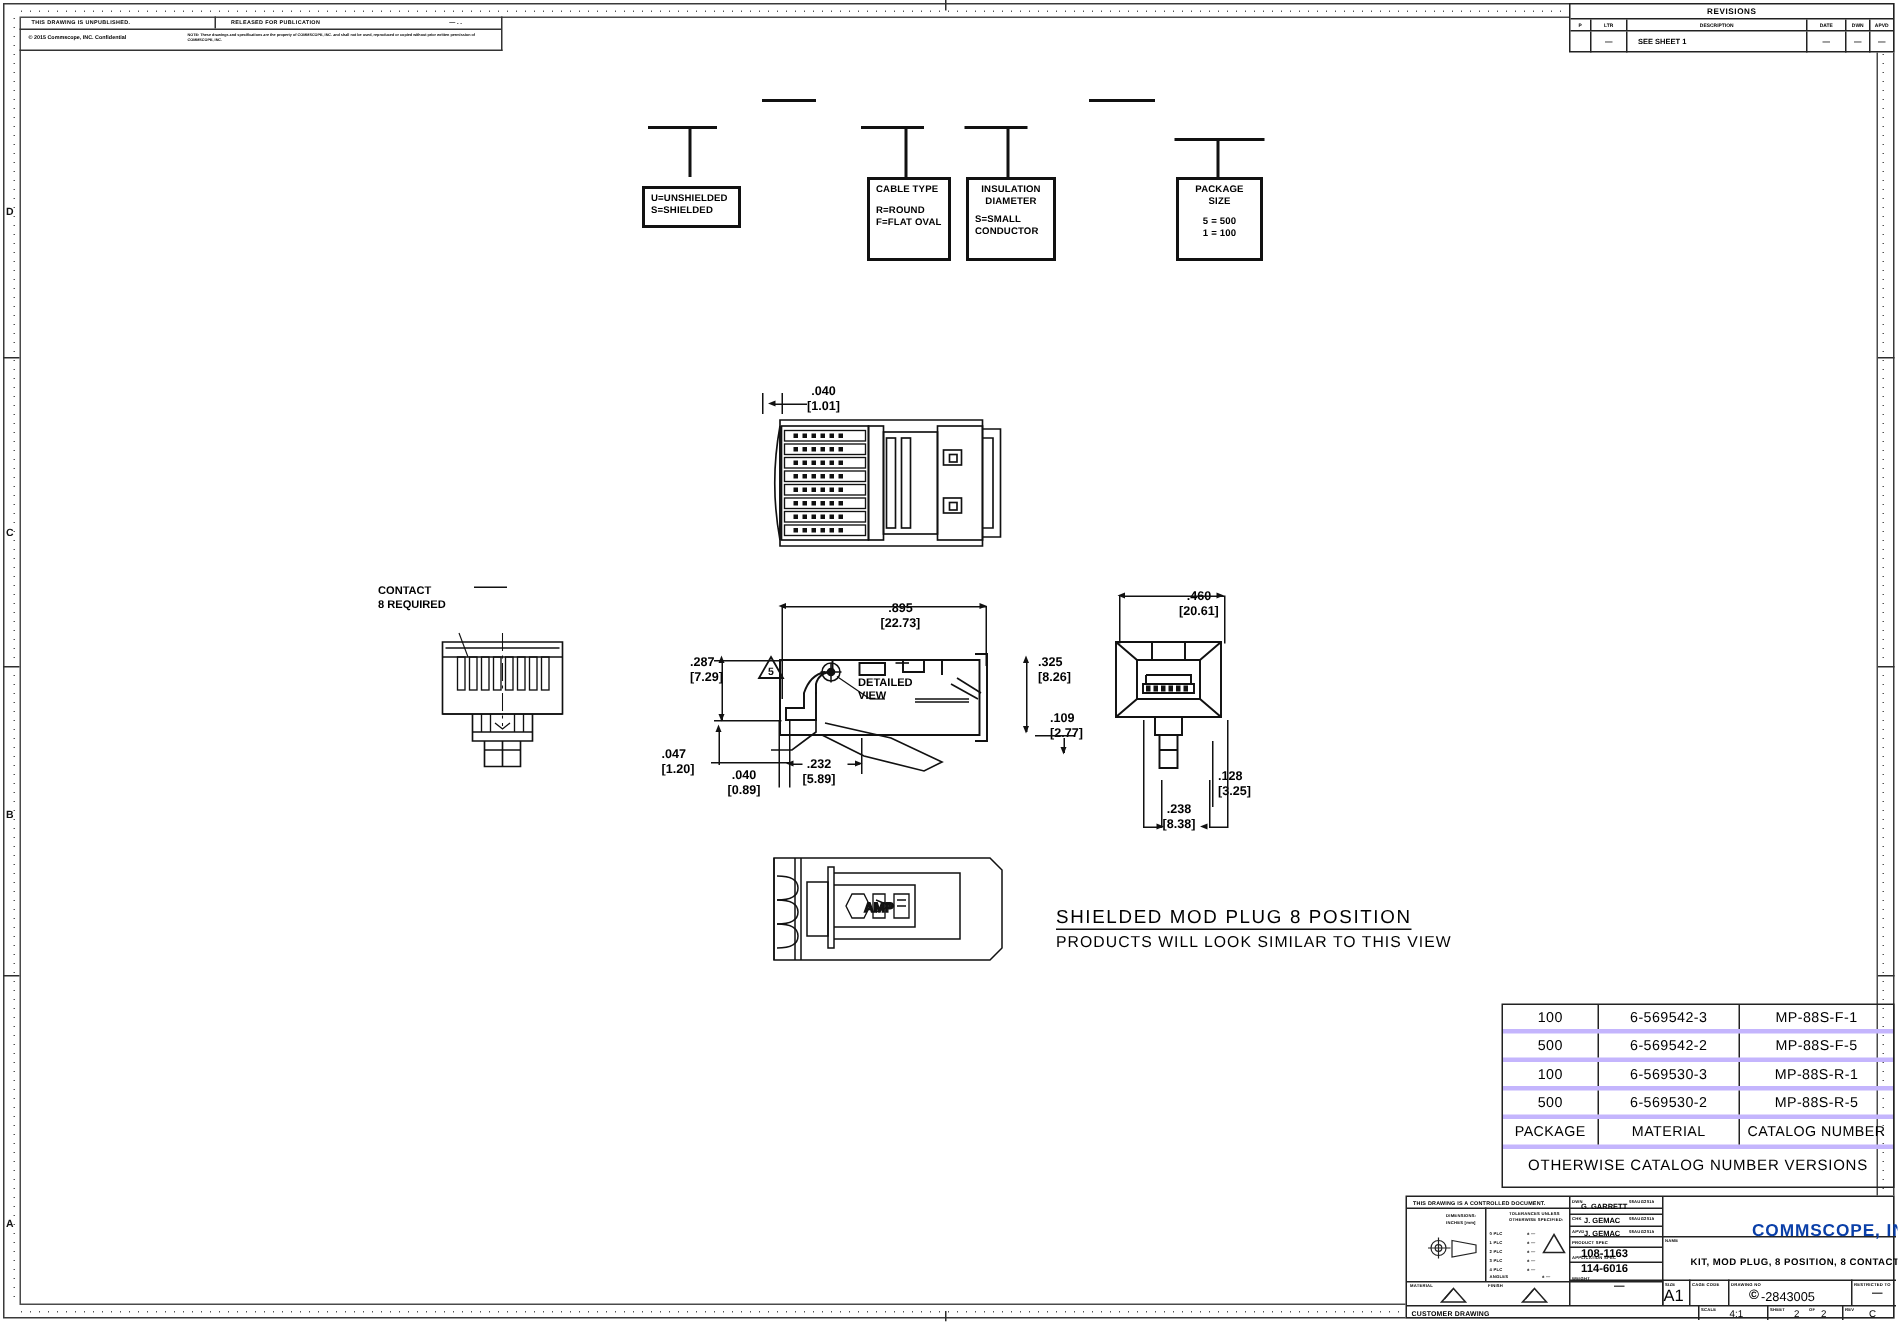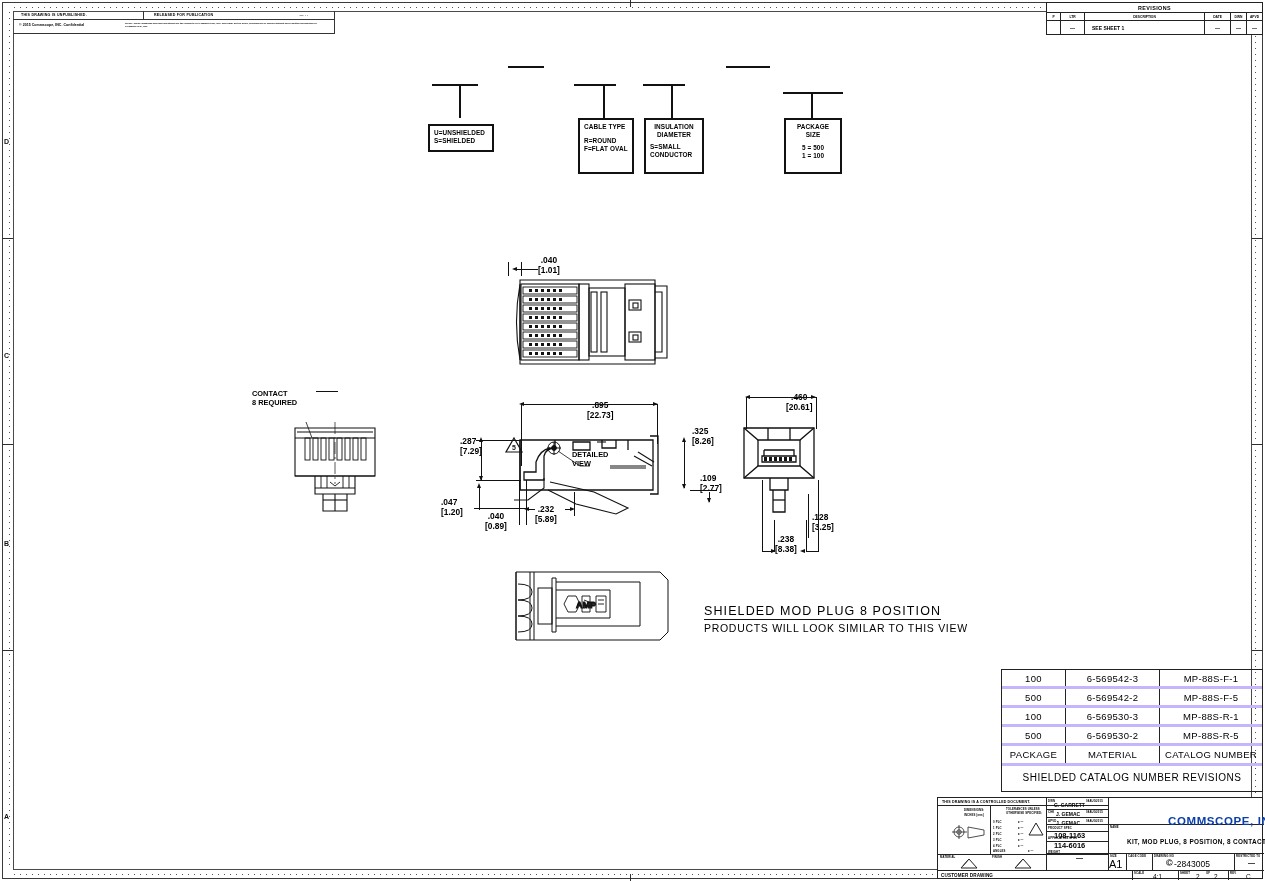--- a/index.html
+++ b/index.html
@@ -411,21 +411,21 @@
       <polygon points="9,1 17,15 1,15" fill="none" stroke="#111" stroke-width="1.2"></polygon>
       <text x="9" y="13" font-size="7" font-family="Liberation Sans, sans-serif" text-anchor="middle" fill="#111">5</text>
     </svg>
   </div>
 
   <div class="note-txt" style="left:572px; top:450px;">
     <span>DETAILED</span><br>
     <span>VIEW</span>
   </div>
 
-  <div class="dim l" style="left:692px; top:427px;">
+  <div class="dim l" style="left:692px; top:437px;">
     <span>.325</span><br>
     <span>[8.26]</span>
   </div>
   <div class="dl dl-v" style="left:684px; top:440px; height:48px;"></div>
   <div class="arw arw-u" style="left:681.5px; top:437px;"></div>
   <div class="arw arw-d" style="left:681.5px; top:484px;"></div>
 
   <div class="dim l" style="left:700px; top:474px;">
     <span>.109</span><br>
     <span>[2.77]</span>
@@ -554,21 +554,21 @@
     <div class="cat-row" style="top:57px; height:19px;">
       <div class="cell" style="width:64px;">500</div>
       <div class="cell" style="width:94px;">6-569530-2</div>
       <div class="cell last" style="flex:1;">MP-88S-R-5</div>
     </div>
     <div class="cat-row" style="top:76px; height:20px;">
       <div class="cell" style="width:64px;">PACKAGE</div>
       <div class="cell" style="width:94px;">MATERIAL</div>
       <div class="cell last" style="flex:1;">CATALOG NUMBER</div>
     </div>
-    <div class="cat-foot">SHIELDED CATALOG NUMBER REVISIONS</div>
+    <div class="cat-foot">OTHERWISE CATALOG NUMBER VERSIONS</div>
   </div>
 
   <div class="tb">
 
     <div class="hr" style="left:0;  top:7px;  width:170px;"></div>
     <div class="hr" style="left:0;  top:56px; width:170px;"></div>
     <div class="hr" style="left:0;  top:72px; width:326px;"></div>
     <div class="hr" style="left:108px; top:26px; width:218px;"></div>
     <div class="hr" style="left:108px; top:55px; width:218px;"></div>
     <div class="hr" style="left:108px; top:11px; width:62px;"></div>

